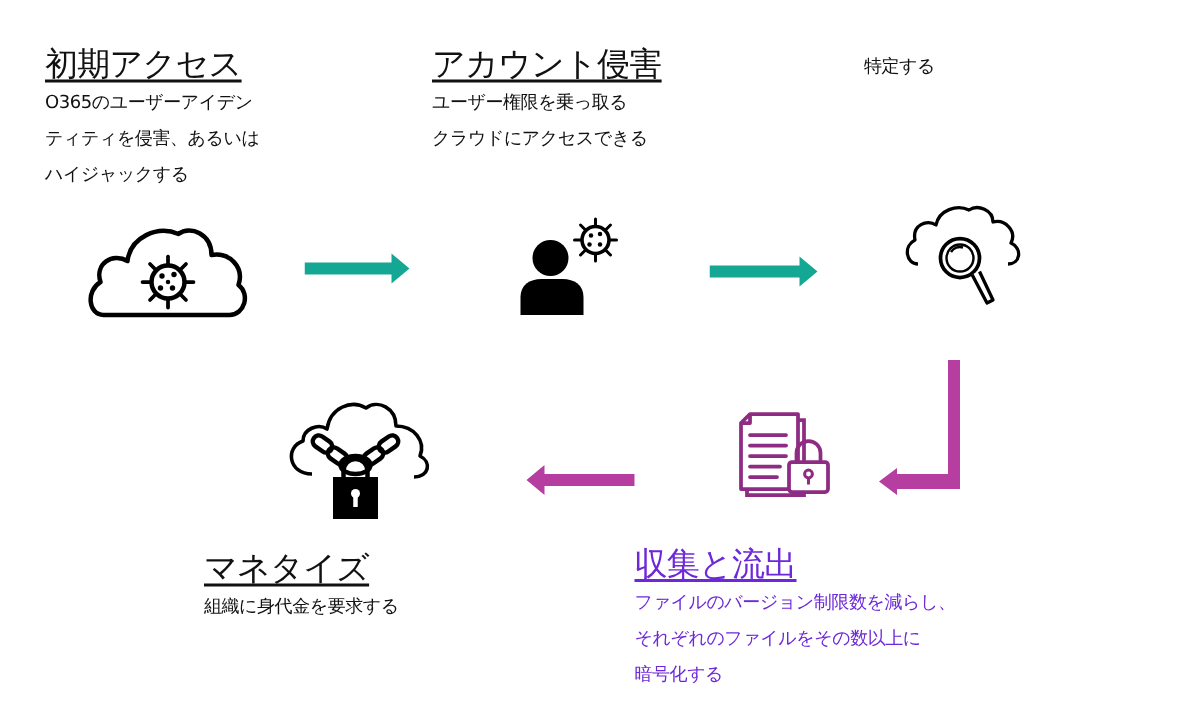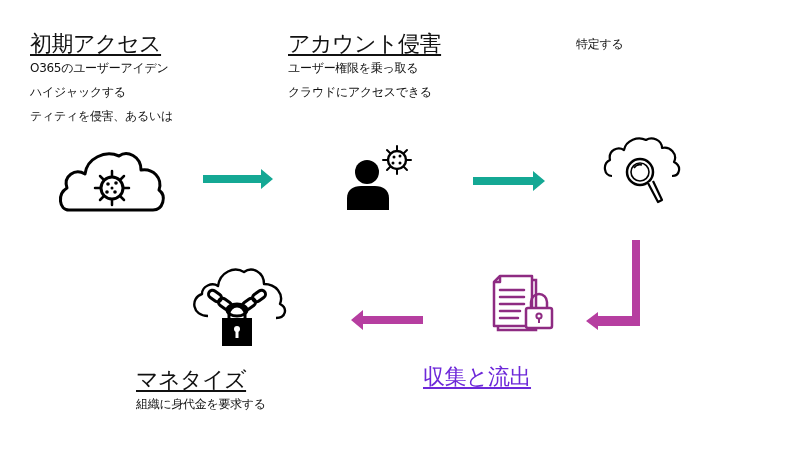--- a/index.html
+++ b/index.html
@@ -14,41 +14,46 @@
   .icon { position: absolute; }
   svg { display: block; }
 </style>
 </head>
 <body>
 
 <div class="block" style="left:30px; top:32px;">
   <div class="title">初期アクセス</div>
   <div class="desc">
     <div>O365のユーザーアイデン</div>
+    <div>ティティを侵害、あるいは</div>
     <div>ハイジャックする</div>
-    <div>ティティを侵害、あるいは</div>
   </div>
 </div>
 
 <div class="block" style="left:288px; top:32px;">
   <div class="title">アカウント侵害</div>
   <div class="desc">
     <div>ユーザー権限を乗っ取る</div>
     <div>クラウドにアクセスできる</div>
   </div>
 </div>
 
 <div class="block" style="left:576px; top:32px;">
   <div class="desc">
     <div>特定する</div>
   </div>
 </div>
 
 <div class="block magenta" style="left:423px; top:365px;">
   <div class="title">収集と流出</div>
+  <div class="desc">
+    <div>ファイルのバージョン制限数を減らし、</div>
+    <div>それぞれのファイルをその数以上に</div>
+    <div>暗号化する</div>
+  </div>
 </div>
 
 <div class="block" style="left:136px; top:368px;">
   <div class="title">マネタイズ</div>
   <div class="desc">
     <div>組織に身代金を要求する</div>
   </div>
 </div>
 
 <div class="icon" style="left:55px; top:148px;">

